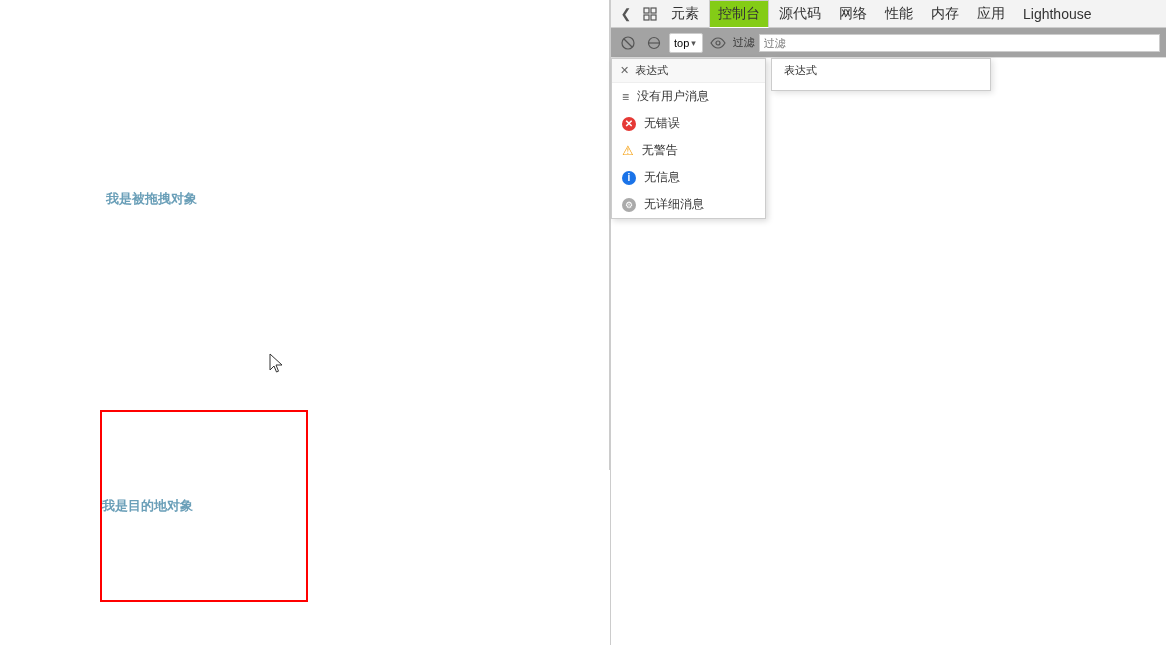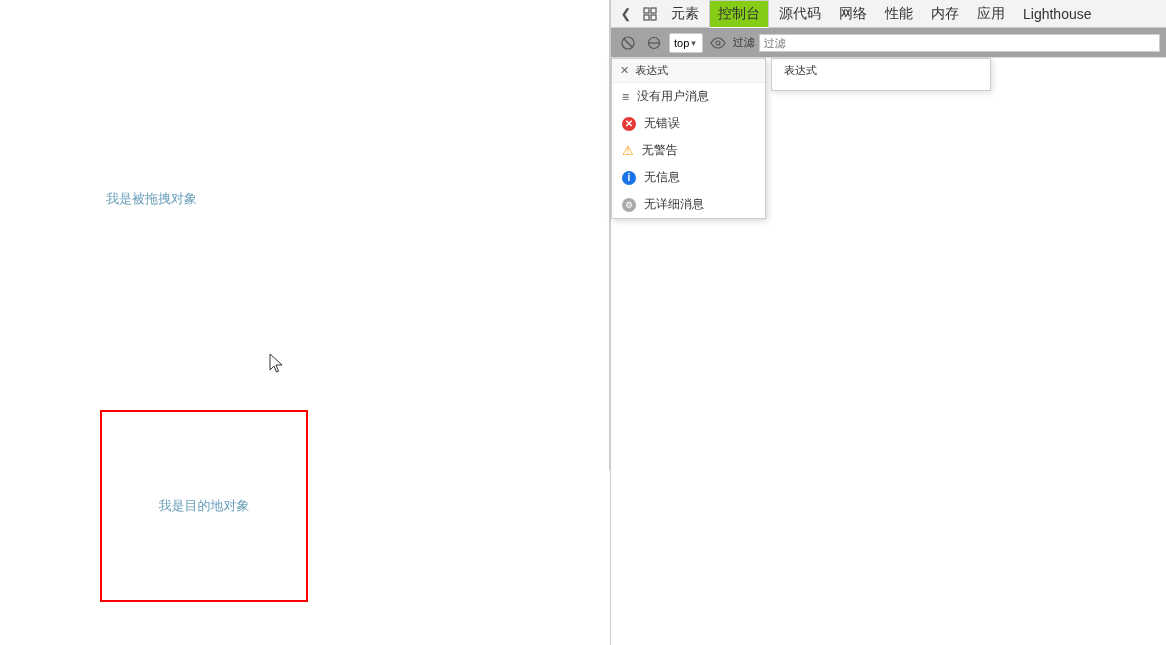--- a/index.html
+++ b/index.html
@@ -5,41 +5,42 @@
     * { margin: 0; padding: 0; box-sizing: border-box; }
     body { width: 1166px; height: 645px; overflow: hidden; background: #fff; font-family: 'Microsoft YaHei', Arial, sans-serif; display: flex; }
 
     
     #page-area {
       width: 610px;
       height: 470px;
       background: #fff;
       position: relative;
       border-right: 1px solid #ccc;
+      font-weight: bold;
     }
 
     .drag-source {
       position: absolute;
       top: 190px;
       left: 106px;
       font-size: 13px;
       color: #6a9fb8;
       cursor: default;
     }
 
     .drop-target {
       position: absolute;
       top: 410px;
       left: 100px;
       width: 208px;
       height: 192px;
       border: 2px solid red;
       display: flex;
       align-items: center;
-      justify-content: center;
+      justify-content: flex-start;
     }
 
     .drop-target-label {
       font-size: 13px;
       color: #6a9fb8;
     }
 
     
     #devtools {
       width: 556px;

